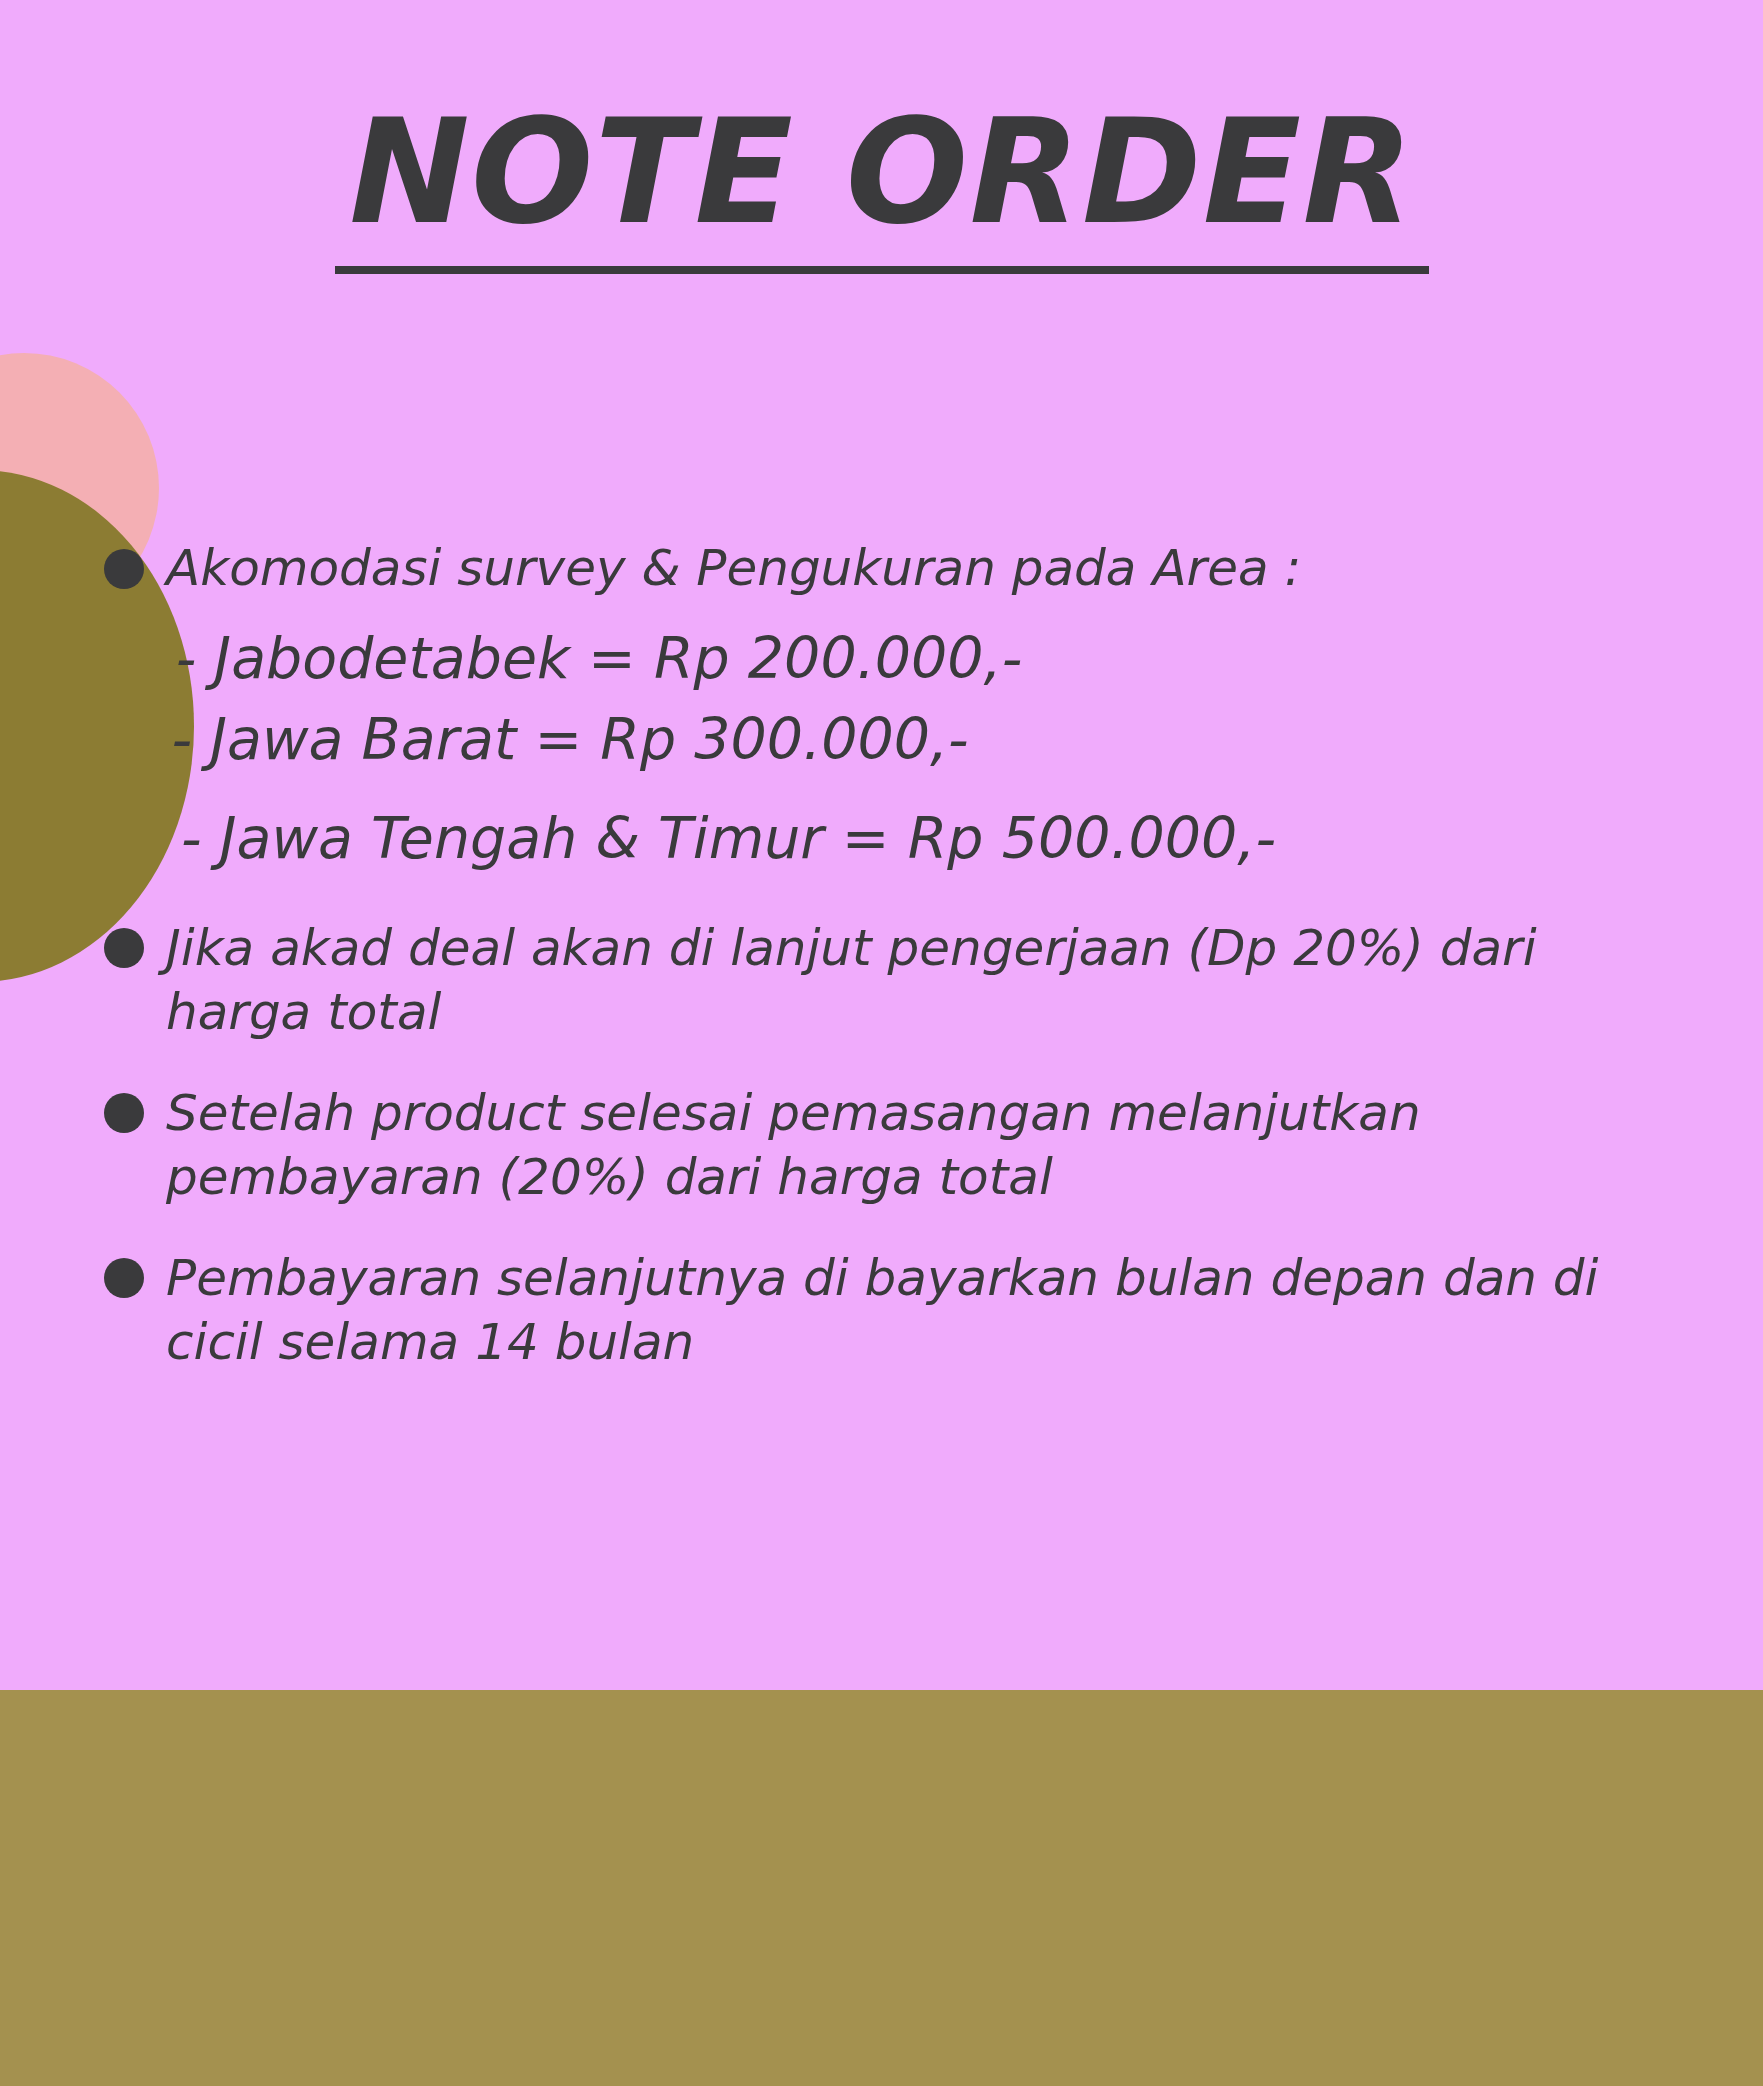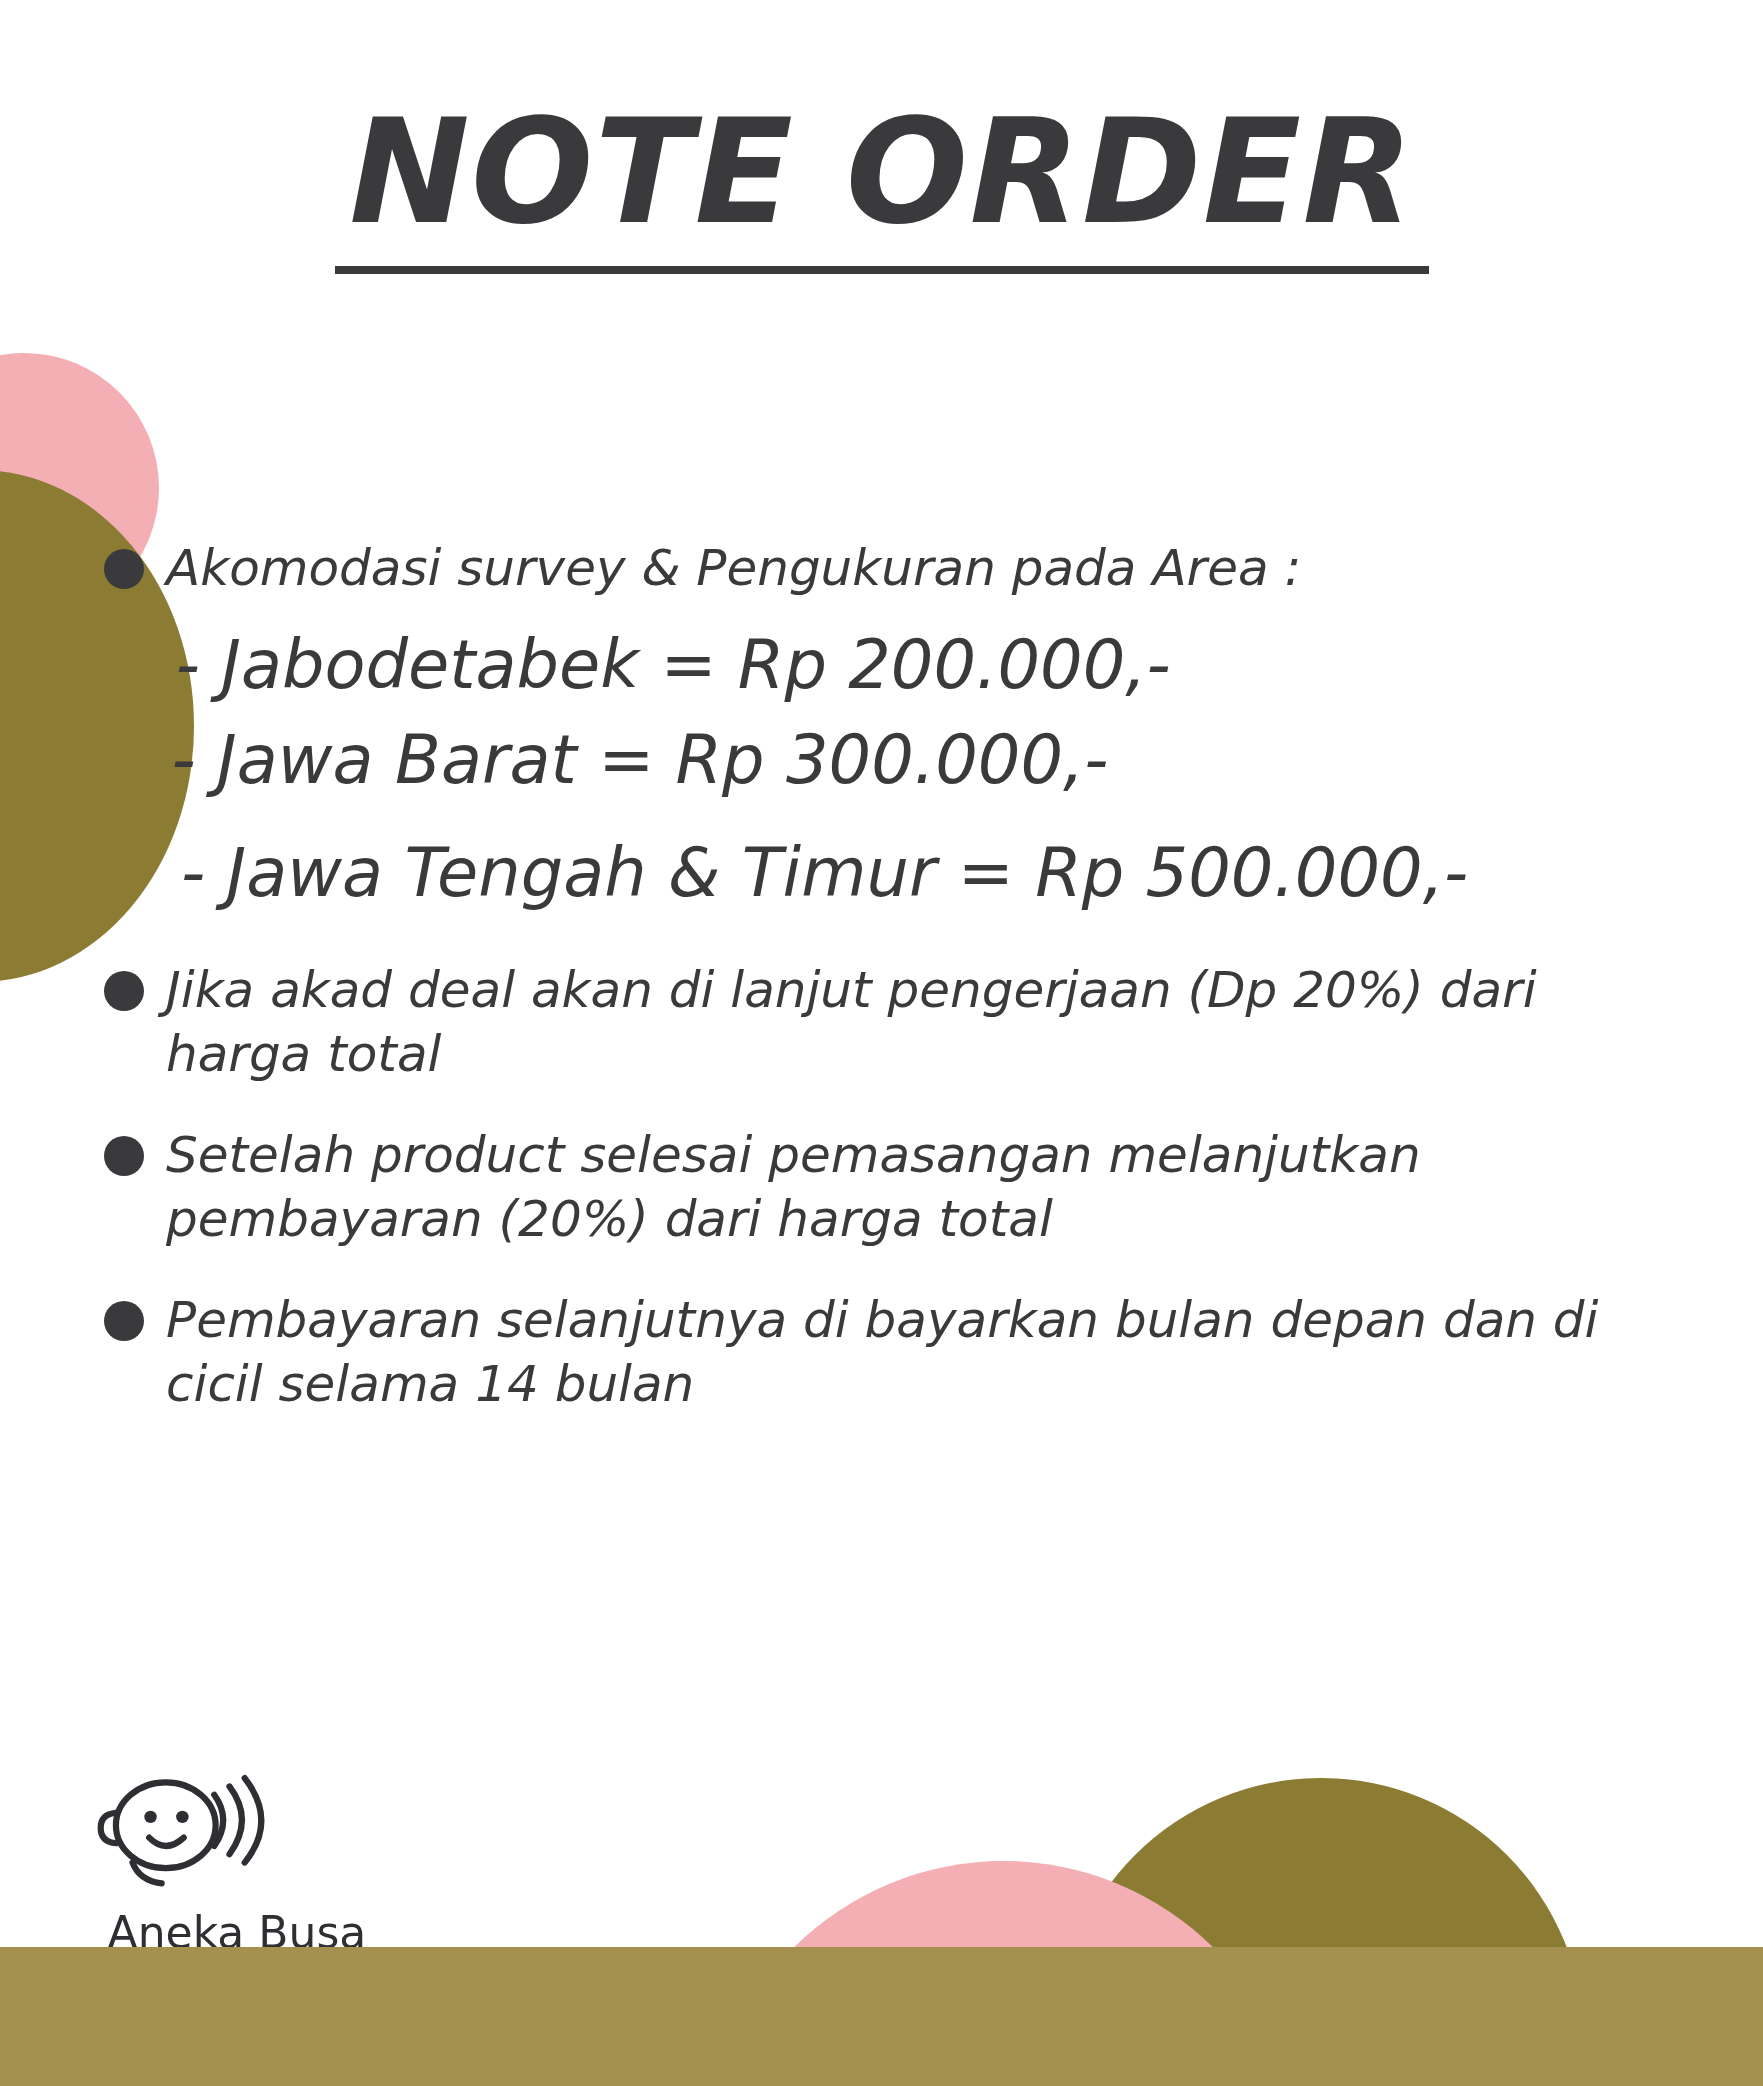--- a/index.html
+++ b/index.html
@@ -9,22 +9,22 @@
   body {
     width: 1764px;
     height: 2087px;
     background: #a4914f;
     font-family: "Liberation Sans", sans-serif;
     overflow: hidden;
   }
   .poster {
     position: relative;
     width: 1764px;
-    height: 1947px;
-    background: #ffffff;
+    height: 1690px;
+    background: #f0abfc;
     overflow: hidden;
   }
 
   
   .deco {
     position: absolute;
     border-radius: 50%;
   }
   .deco-pink-left {
     left: -111px;
@@ -109,21 +109,21 @@
     font-size: 50px;
     line-height: 1.28;
     color: #3a3a3c;
   }
   .sublines {
     margin-top: 18px;
   }
   .subline {
     font-family: "DejaVu Sans", sans-serif;
     font-style: italic;
-    font-size: 67px;
+    font-size: 57px;
     line-height: 1.42;
     color: #3a3a3c;
     white-space: nowrap;
   }
   .subline.indent-1 { padding-left: 9.7px; }
   .subline.indent-2 { padding-left: 5.5px; }
   .subline.indent-3 { padding-left: 15px; margin-top: 18px; }
 
   
   .logo {

